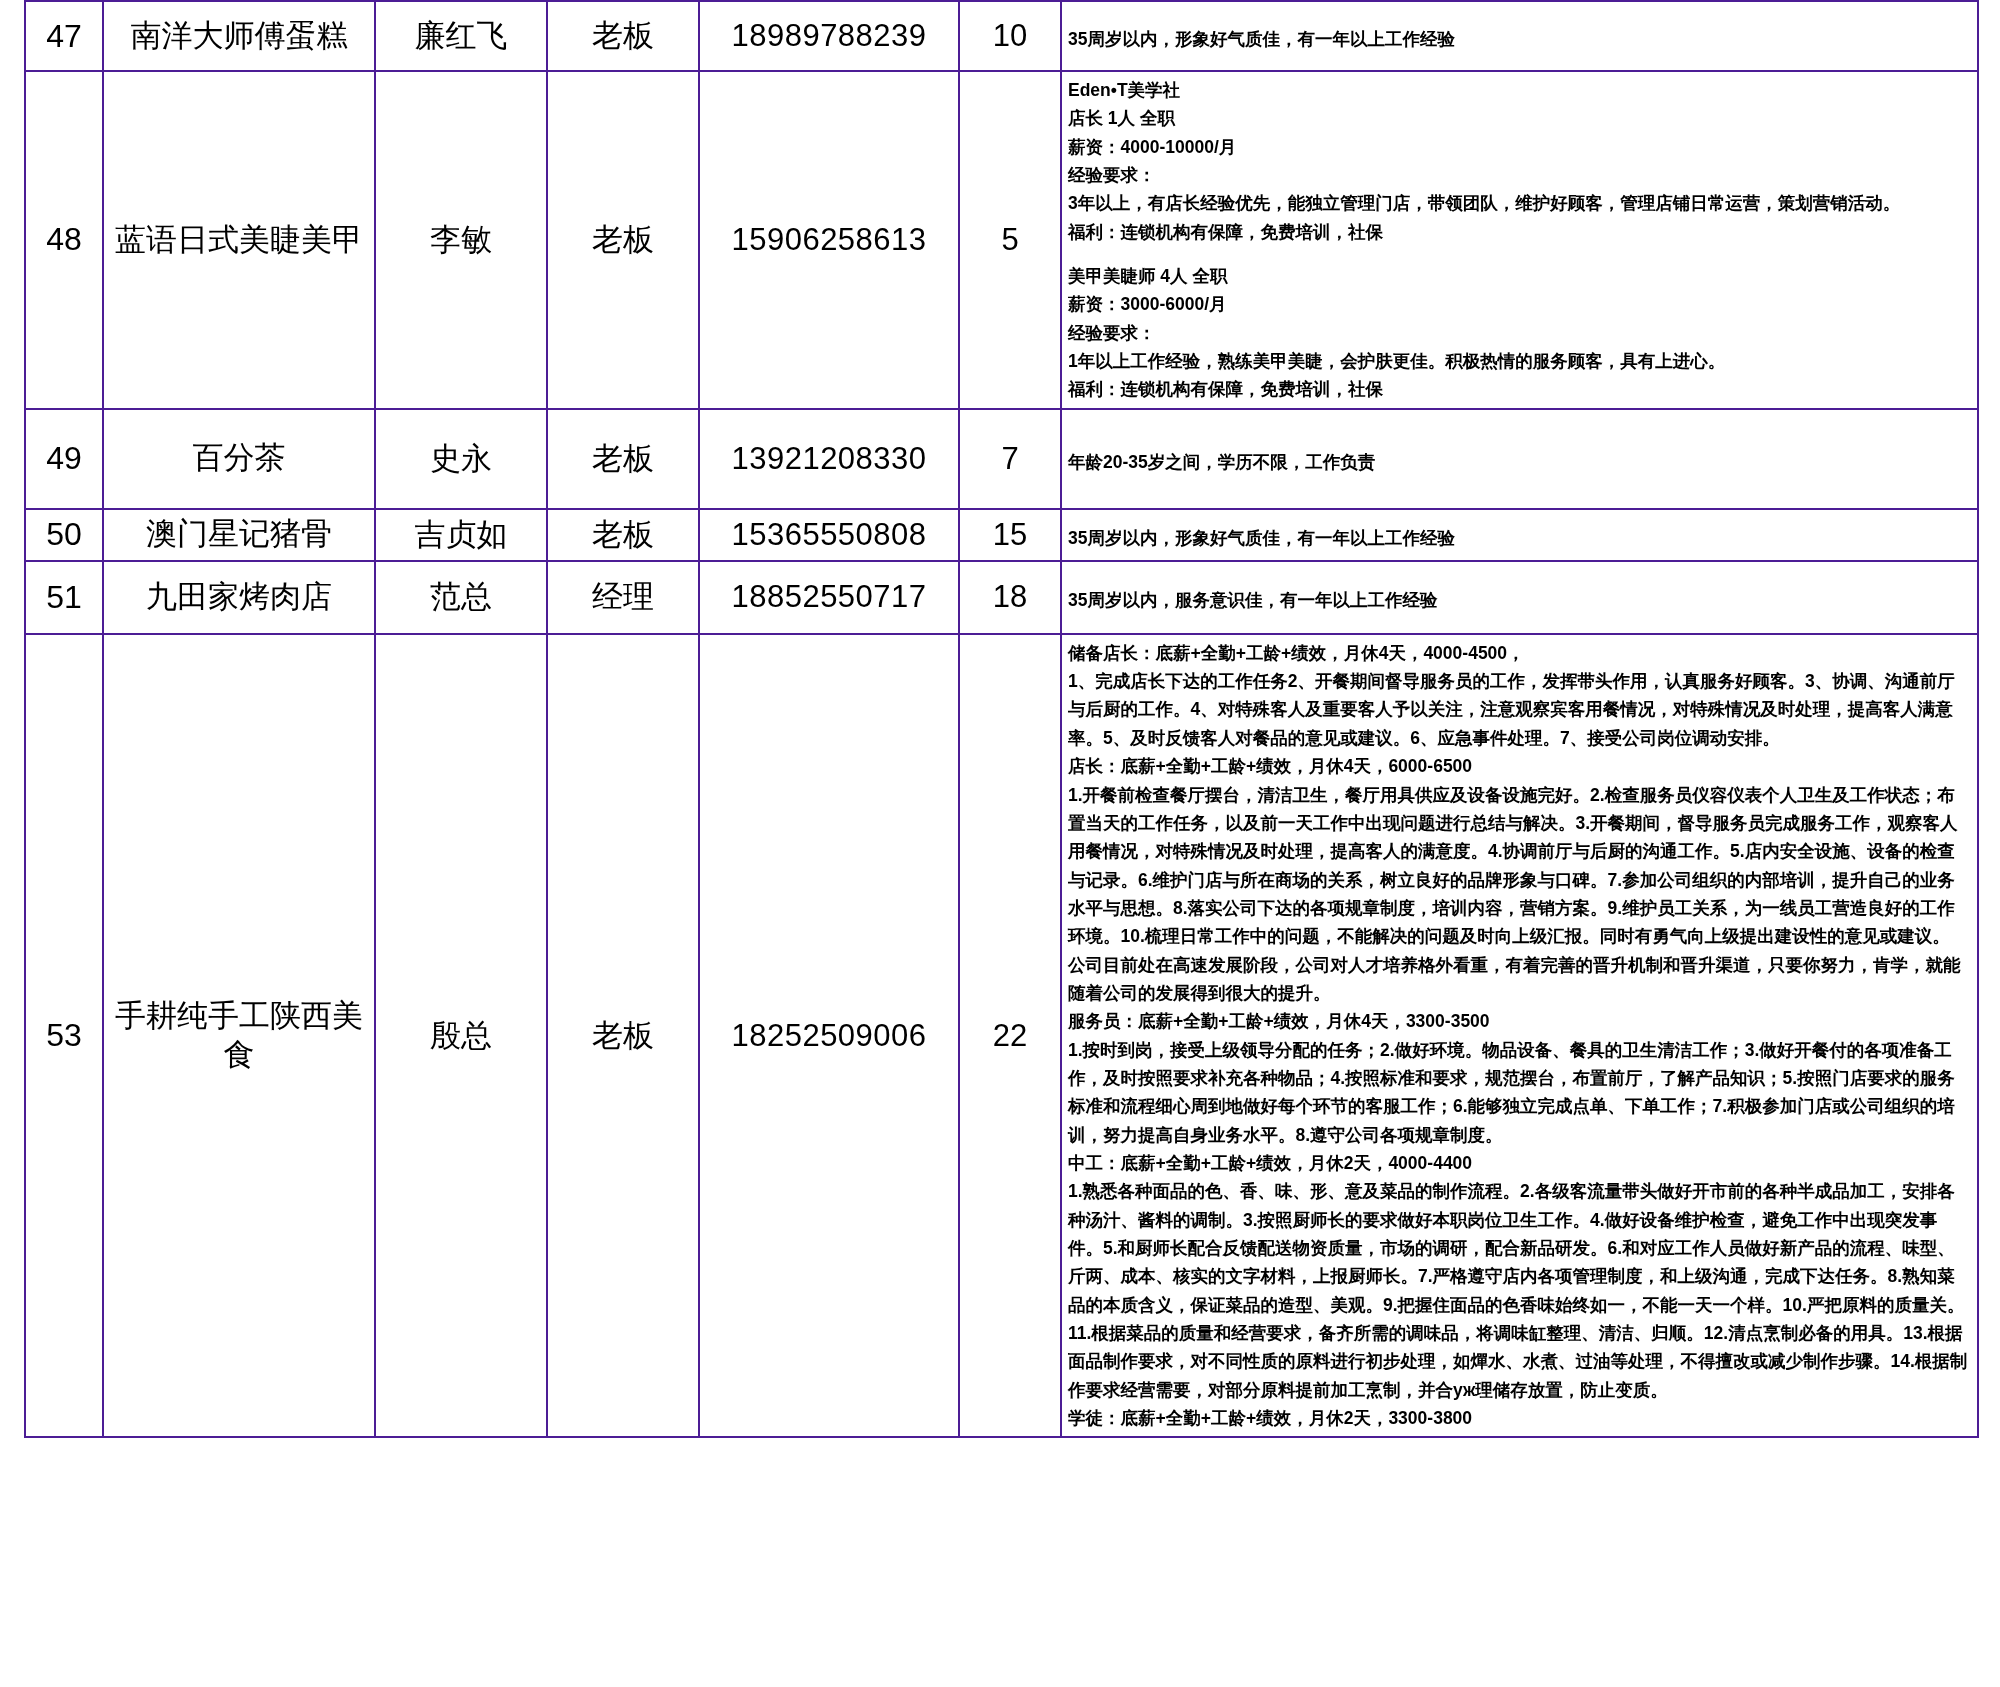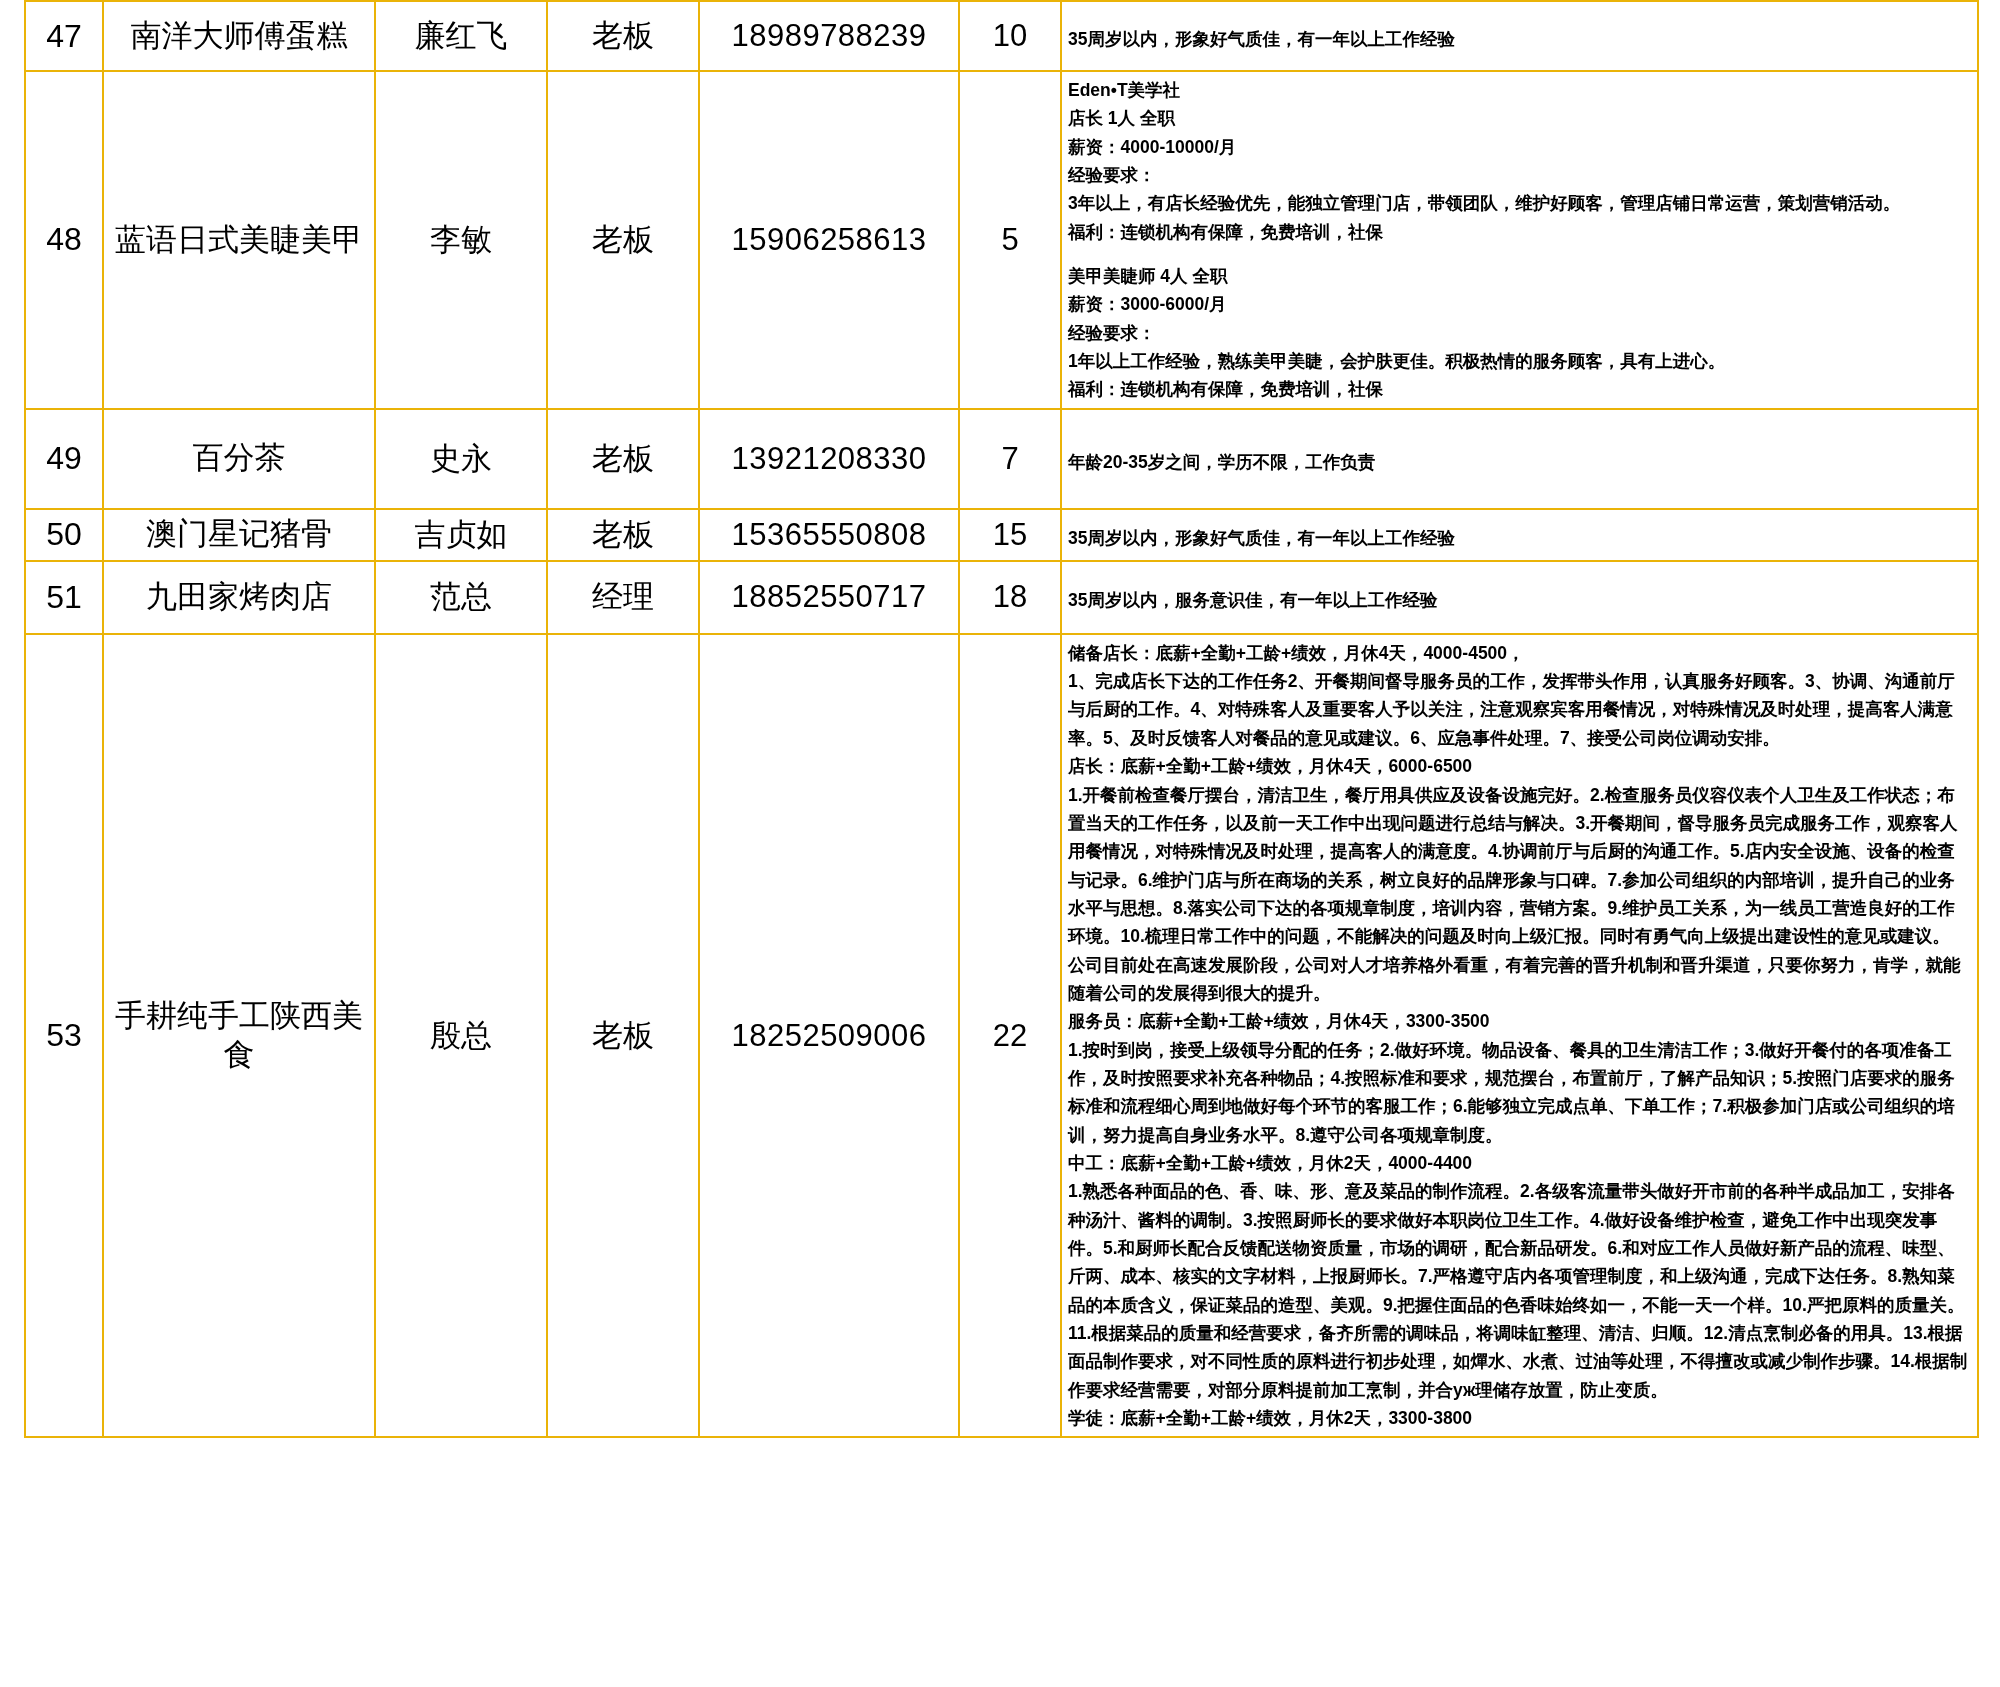--- a/index.html
+++ b/index.html
@@ -17,21 +17,21 @@
     box-sizing: border-box;
     padding: 0 0 0 0;
   }
   table.job-table {
     border-collapse: collapse;
     width: 1953px;
     margin-left: 24px;
     table-layout: fixed;
   }
   table.job-table td {
-    border: 2px solid #eab308;
+    border: 2px solid #4c1d95;
     vertical-align: middle;
     padding: 4px 6px;
     box-sizing: border-box;
   }
   
   col.c-idx   { width: 78px; }
   col.c-name  { width: 272px; }
   col.c-person{ width: 172px; }
   col.c-role  { width: 152px; }
   col.c-phone { width: 260px; }

